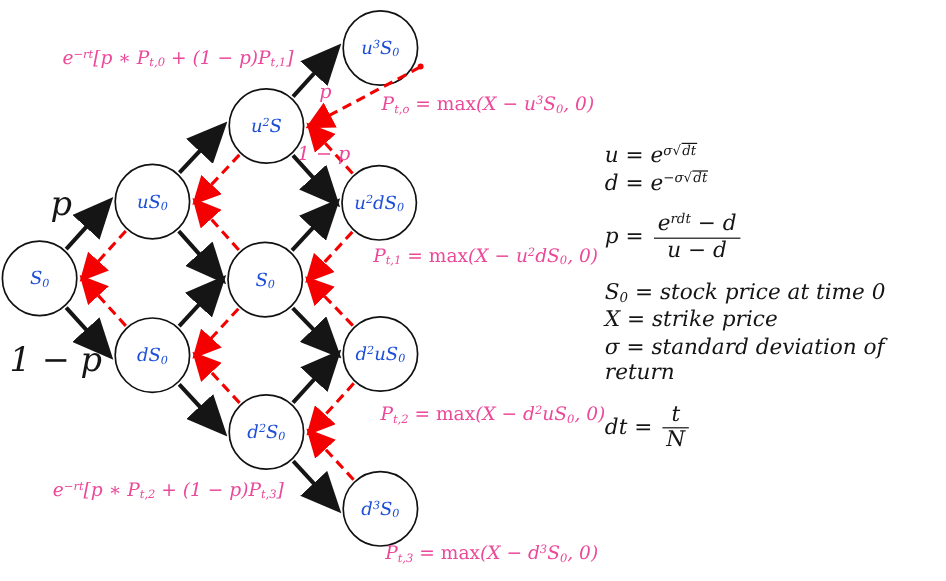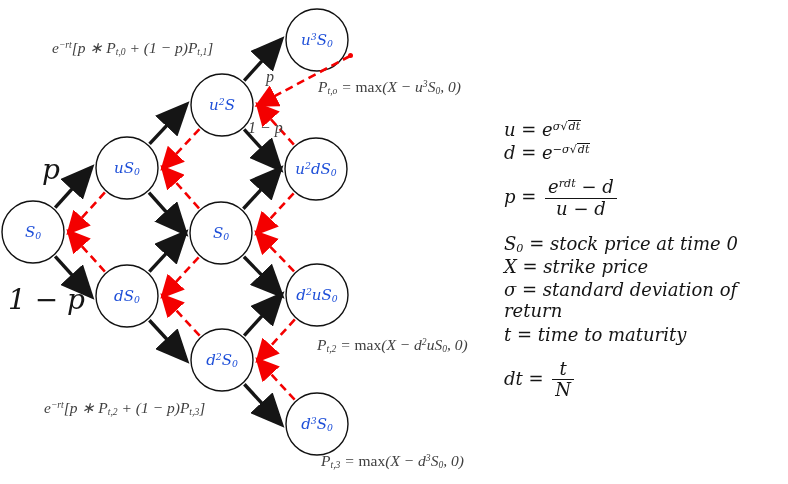--- a/index.html
+++ b/index.html
@@ -2,21 +2,21 @@
 <html><head>
 <meta charset="utf-8">
 <style>
   html,body{margin:0;padding:0;background:#fff;}
   #stage{position:relative;width:788px;height:484px;background:#ffffff;
          font-family:"DejaVu Serif",serif;overflow:hidden;color:#111;}
   #graph{position:absolute;left:0;top:0;}
   .math{font-style:italic;}
   .rm{font-style:normal;}
   .lbl{position:absolute;white-space:nowrap;line-height:1.2;}
-  .red{color:#404040;font-family:Liberation Serif, serif;}
+  .red{color:#ec4899;}
   .blk{color:#151515;}
   .node-label{position:absolute;transform:translate(-50%,-50%);font-size:15px;
               font-style:italic;color:#1d4ed8;white-space:nowrap;}
   sup{font-size:0.62em;vertical-align:0.52em;line-height:0;}
   sub{font-size:0.62em;vertical-align:-0.22em;line-height:0;}
   .rad{display:inline-block;border-top:1.3px solid currentColor;line-height:1.05;padding:0 1px;}
   .frac{display:inline-flex;flex-direction:column;vertical-align:middle;
         text-align:center;margin:12px 3px;line-height:1.12;}
   .fn{border-bottom:1.5px solid currentColor;padding:0 3px;}
   .fd{padding:0 3px;text-align:center;}
@@ -82,38 +82,38 @@
   <div class="node-label math" style="left:222px;top:360px">d<sup>2</sup>S<sub>0</sub></div>
   <div class="node-label math" style="left:317px;top:40px">u<sup>3</sup>S<sub>0</sub></div>
   <div class="node-label math" style="left:316px;top:169px">u<sup>2</sup>dS<sub>0</sub></div>
   <div class="node-label math" style="left:317px;top:295px">d<sup>2</sup>uS<sub>0</sub></div>
   <div class="node-label math" style="left:317px;top:424px">d<sup>3</sup>S<sub>0</sub></div>
 
   <div class="lbl math red" style="left:52px;top:39px;font-size:15.5px">e<sup>−rt</sup>[p ∗ P<sub>t,0</sub> + (1 − p)P<sub>t,1</sub>]</div>
   <div class="lbl math red" style="left:318px;top:78px;font-size:15.5px">P<sub>t,o</sub> = <span class="rm">max</span>(X − u<sup>3</sup>S<sub>0</sub>, 0)</div>
   <div class="lbl math red" style="left:266px;top:67px;font-size:16px">p</div>
   <div class="lbl math red" style="left:248px;top:118px;font-size:16px">1 − p</div>
+  <div class="lbl math red" style="left:311px;top:204px;font-size:15.5px">P<sub>t,1</sub> = <span class="rm">max</span>(X − u<sup>2</sup>dS<sub>0</sub>, 0)</div>
   <div class="lbl math red" style="left:317px;top:336px;font-size:15.5px">P<sub>t,2</sub> = <span class="rm">max</span>(X − d<sup>2</sup>uS<sub>0</sub>, 0)</div>
   <div class="lbl math red" style="left:44px;top:399px;font-size:15.5px">e<sup>−rt</sup>[p ∗ P<sub>t,2</sub> + (1 − p)P<sub>t,3</sub>]</div>
   <div class="lbl math red" style="left:321px;top:452px;font-size:15.5px">P<sub>t,3</sub> = <span class="rm">max</span>(X − d<sup>3</sup>S<sub>0</sub>, 0)</div>
 
   <div class="lbl math blk" style="left:42px;top:153px;font-size:28px">p</div>
   <div class="lbl math blk" style="left:8px;top:283px;font-size:28px">1 − p</div>
 
   <div class="dot" style="left:348px;top:53px"></div>
 
   <div id="legend">
     <div class="legend-line math">u = e<sup>σ√<span class="rad">dt</span></sup></div>
     <div class="legend-line math">d = e<sup>−σ√<span class="rad">dt</span></sup></div>
     <div class="legend-line math">p = <span class="frac">
           <span class="fn">e<sup>rdt</sup> − d</span>
           <span class="fd">u − d</span>
         </span></div>
     <div class="legend-line math">S<sub>0</sub> = stock price at time 0</div>
     <div class="legend-line math">X = strike price</div>
     <div class="legend-line math">σ = standard deviation of return</div>
-    <div class="legend-line math">t = time to maturity</div>
     <div class="legend-line math">dt = <span class="frac">
           <span class="fn">t</span>
           <span class="fd">N</span>
         </span></div>
   </div>
 </div>
 
 </body></html>

